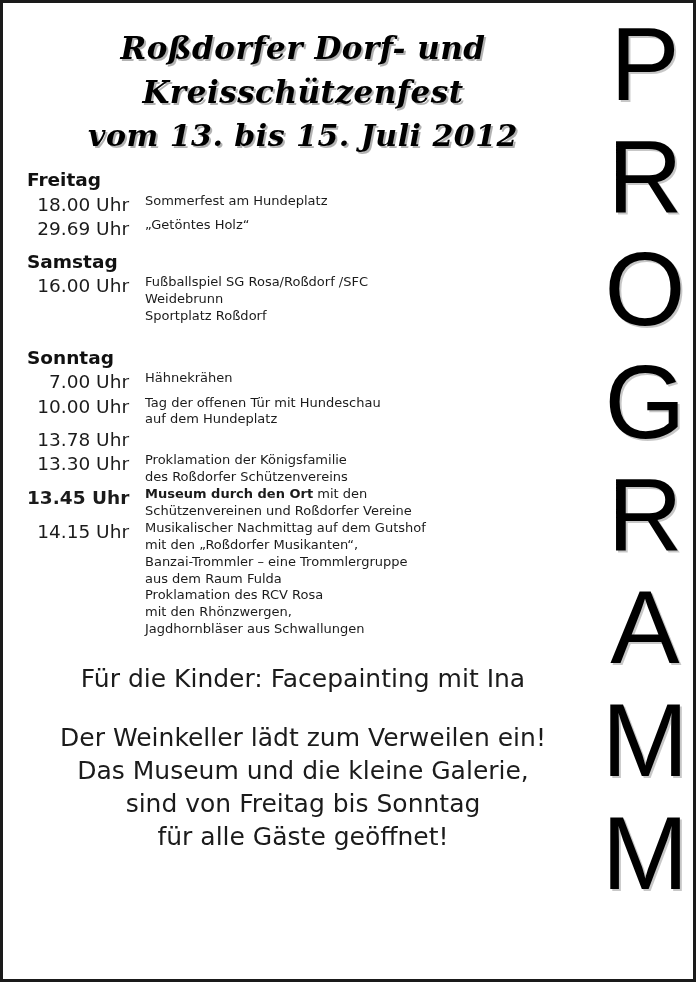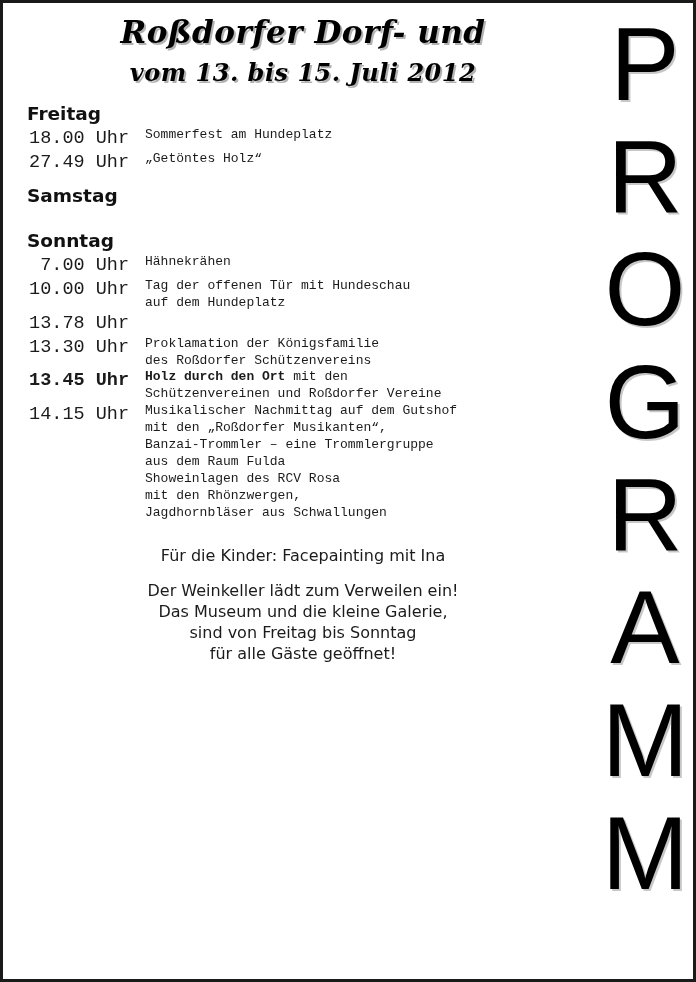--- a/index.html
+++ b/index.html
@@ -25,53 +25,52 @@
     top: 0;
     width: 600px;
     height: 100%;
     box-sizing: border-box;
     padding: 0;
   }
 
   
   .title-block {
     text-align: center;
-    padding-top: 14px;
+    padding-top: 30px;
   }
   .title-line {
     font-family: "DejaVu Serif", serif;
     font-weight: bold;
     font-style: italic;
     color: #000000;
     text-shadow: 2px 2px 0 rgba(0,0,0,0.30);
     letter-spacing: 0.5px;
     line-height: 1.0;
   }
   .title-line.l1 { font-size: 31px; margin-bottom: 13px; }
   .title-line.l2 { font-size: 31px; margin-bottom: 13px; }
-  .title-line.l3 { font-size: 24px; margin-bottom: 0; }
+  .title-line.l3 { font-size: 30px; margin-bottom: 0; }
 
   
   .schedule {
     margin-top: 18px;
     padding-left: 24px;
   }
   .day-group { margin-bottom: 0; }
   .day-heading {
     font-size: 18.5px;
     font-weight: bold;
     color: #111111;
     line-height: 1.22;
     margin: 0 0 1px 0;
   }
   .entry {
     display: flex;
     align-items: flex-start;
     line-height: 1.30;
-    font-family: Liberation Mono, monospace;
   }
   .entry-time {
     flex: 0 0 118px;
     width: 118px;
     text-align: right;
     padding-right: 16px;
     box-sizing: border-box;
     font-size: 18.5px;
     color: #1b1b1b;
     white-space: nowrap;
@@ -84,27 +83,27 @@
   }
   .entry-desc .b { font-weight: bold; }
   .desc-line { display: block; }
 
   .spacer-sm { height: 10px; }
   .spacer-md { height: 22px; }
 
   
   .footer-block {
     text-align: center;
-    font-size: 16px;
+    font-size: 25px;
     color: #1b1b1b;
     line-height: 1.32;
   }
   .footer-block .fl { display: block; }
   .footer-kids { margin-top: 24px; }
-  .footer-notice { margin-top: 13px; }
+  .footer-notice { margin-top: 26px; }
 
   
   .programm-col {
     position: absolute;
     right: 0;
     top: 0;
     width: 96px;
     height: 100%;
     display: flex;
     flex-direction: column;
@@ -127,42 +126,51 @@
 </style>
 </head>
 <body>
 
 <div class="poster">
 
   <div class="content">
 
     <div class="title-block">
       <div class="title-line l1">Roßdorfer Dorf- und</div>
+      <div class="title-line l2">Kreisschützenfest</div>
       <div class="title-line l3">vom 13. bis 15. Juli 2012</div>
     </div>
 
     <div class="schedule">
         <div class="day-group">
           <div class="day-heading">Freitag</div>
           <div class="entry">
             <div class="entry-time">18.00 Uhr</div>
             <div class="entry-desc">
               <span class="desc-line">Sommerfest am Hundeplatz</span>
             </div>
           </div>
           <div class="entry">
-            <div class="entry-time">27.49 Uhr</div>
+            <div class="entry-time">29.69 Uhr</div>
             <div class="entry-desc">
               <span class="desc-line">„Getöntes Holz“</span>
             </div>
           </div>
         </div>
         <div class="spacer-sm"></div>
         <div class="day-group">
           <div class="day-heading">Samstag</div>
+          <div class="entry">
+            <div class="entry-time">16.00 Uhr</div>
+            <div class="entry-desc">
+              <span class="desc-line">Fußballspiel  SG Rosa/Roßdorf /SFC</span>
+              <span class="desc-line">Weidebrunn</span>
+              <span class="desc-line">Sportplatz Roßdorf</span>
+            </div>
+          </div>
         </div>
         <div class="spacer-md"></div>
         <div class="day-group">
           <div class="day-heading">Sonntag</div>
           <div class="entry">
             <div class="entry-time">7.00 Uhr</div>
             <div class="entry-desc">
               <span class="desc-line">Hähnekrähen</span>
             </div>
           </div>
@@ -179,32 +187,32 @@
           <div class="entry">
             <div class="entry-time">13.30 Uhr</div>
             <div class="entry-desc">
               <span class="desc-line">Proklamation der Königsfamilie</span>
               <span class="desc-line">des Roßdorfer Schützenvereins</span>
             </div>
           </div>
           <div class="entry">
             <div class="entry-time bold">13.45 Uhr</div>
             <div class="entry-desc">
-              <span class="desc-line"><span class="b">Holz durch den Ort</span> mit den</span>
+              <span class="desc-line"><span class="b">Museum durch den Ort</span> mit den</span>
               <span class="desc-line">Schützenvereinen und Roßdorfer Vereine</span>
             </div>
           </div>
           <div class="entry">
             <div class="entry-time">14.15 Uhr</div>
             <div class="entry-desc">
               <span class="desc-line">Musikalischer Nachmittag auf dem Gutshof</span>
               <span class="desc-line">mit den „Roßdorfer Musikanten“,</span>
               <span class="desc-line">Banzai-Trommler – eine Trommlergruppe</span>
               <span class="desc-line">aus dem Raum Fulda</span>
-              <span class="desc-line">Showeinlagen des RCV Rosa</span>
+              <span class="desc-line">Proklamation des RCV Rosa</span>
               <span class="desc-line">mit den Rhönzwergen,</span>
               <span class="desc-line">Jagdhornbläser aus Schwallungen</span>
             </div>
           </div>
         </div>
       </div>
 
     <div class="footer-block footer-kids">
         <span class="fl">Für die Kinder: Facepainting mit Ina</span>
       </div>

